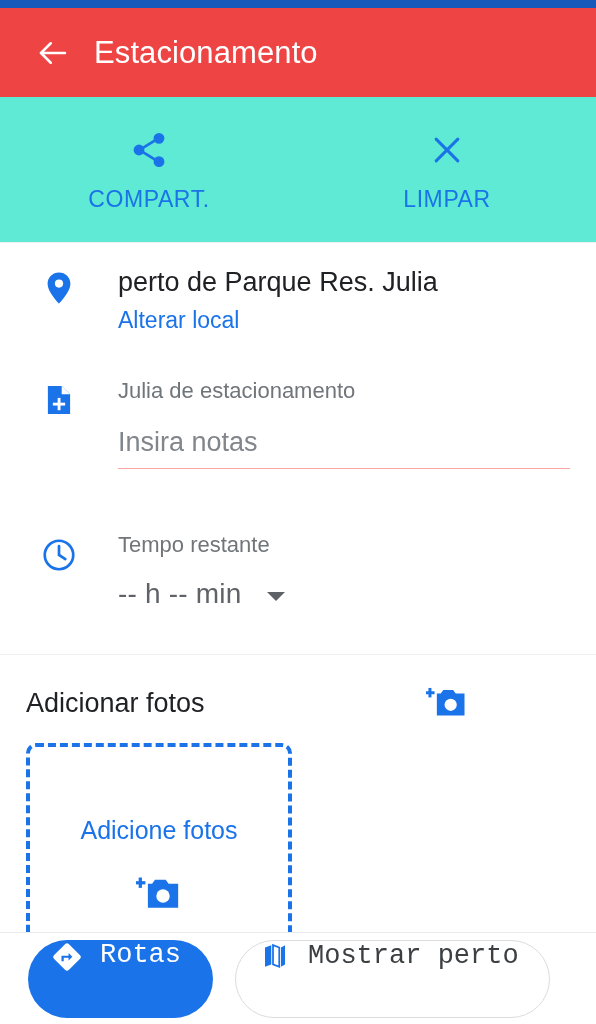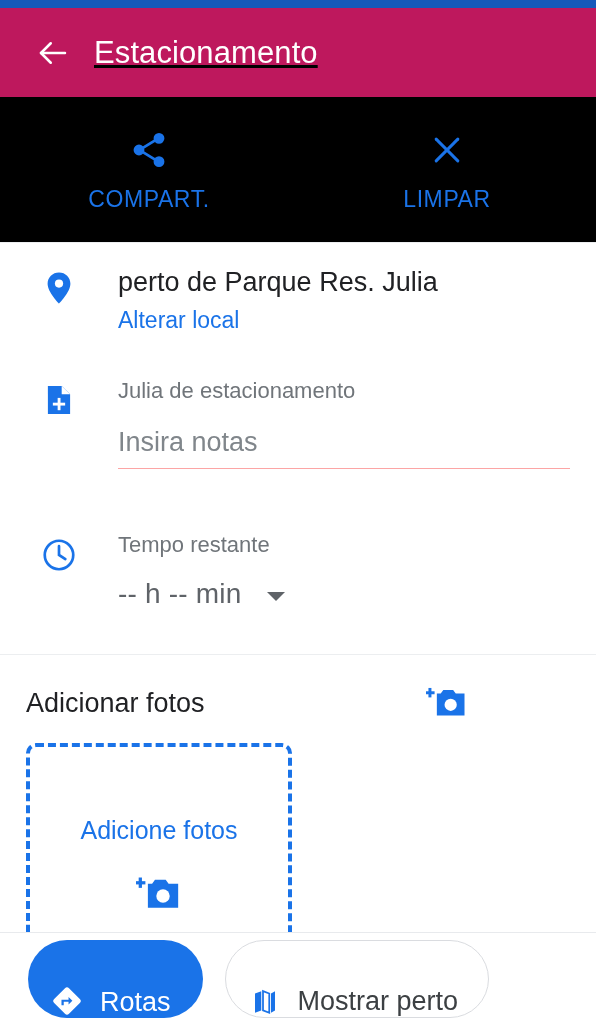--- a/index.html
+++ b/index.html
@@ -28,24 +28,23 @@
     top: 0; left: 0;
     width: 596px;
     height: 8px;
     background: #1659ba;
   }
   .app-bar {
     position: absolute;
     top: 8px; left: 0;
     width: 596px;
     height: 89px;
-    background: #be185d;
-    display: flex;
-    align-items: center;
-    text-decoration: underline;
+    background: #ef4444;
+    display: flex;
+    align-items: center;
   }
   .back-btn {
     width: 62px;
     height: 62px;
     margin-left: 22px;
     display: flex;
     align-items: center;
     justify-content: center;
     cursor: pointer;
   }
@@ -58,21 +57,21 @@
     white-space: nowrap;
   }
 
   
   .actions {
     position: absolute;
     top: 97px; left: 0;
     width: 596px;
     height: 146px;
     display: flex;
-    background: #000000;
+    background: #5eead4;
     border-bottom: 1px solid #eceef0;
     box-sizing: border-box;
   }
   .action-btn {
     flex: 1 1 50%;
     display: flex;
     flex-direction: column;
     align-items: center;
     justify-content: center;
     cursor: pointer;
@@ -235,25 +234,26 @@
     height: 92px;
     background: #ffffff;
     border-top: 1px solid #e8eaed;
     box-sizing: border-box;
     display: flex;
     align-items: center;
     padding-left: 28px;
   }
   .pill {
     display: flex;
-    align-items: flex-end;
+    align-items: flex-start;
     border-radius: 40px;
     height: 78px;
     cursor: pointer;
     box-sizing: border-box;
+    font-family: Liberation Mono, monospace;
   }
   .pill-primary {
     background: #1a73e8;
     padding: 0 32px 0 22px;
   }
   .pill-primary .pill-label {
     color: #ffffff;
     font-size: 27px;
     margin-left: 16px;
     font-weight: 400;

